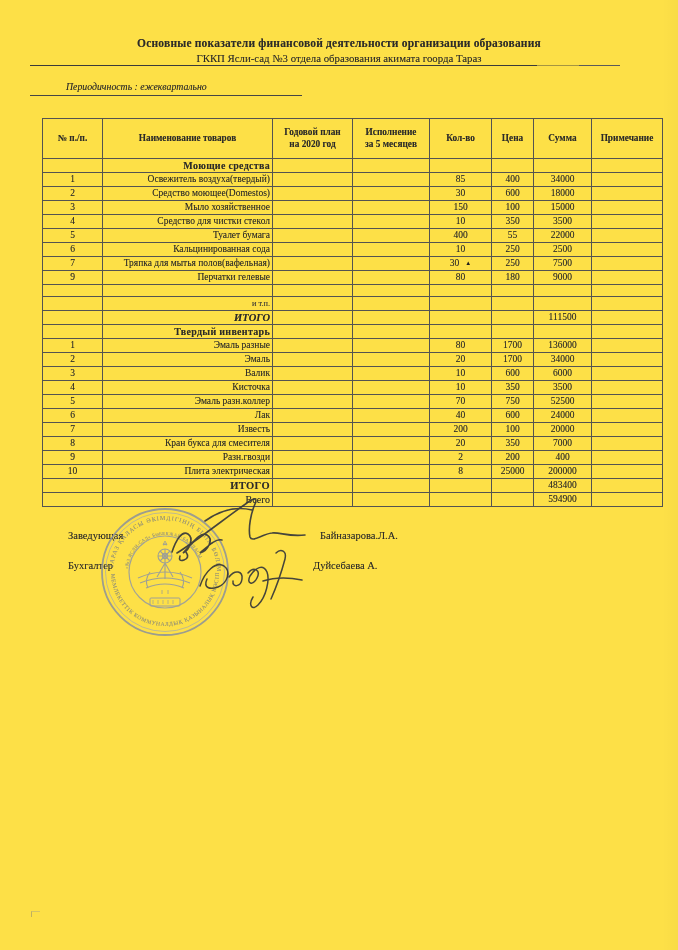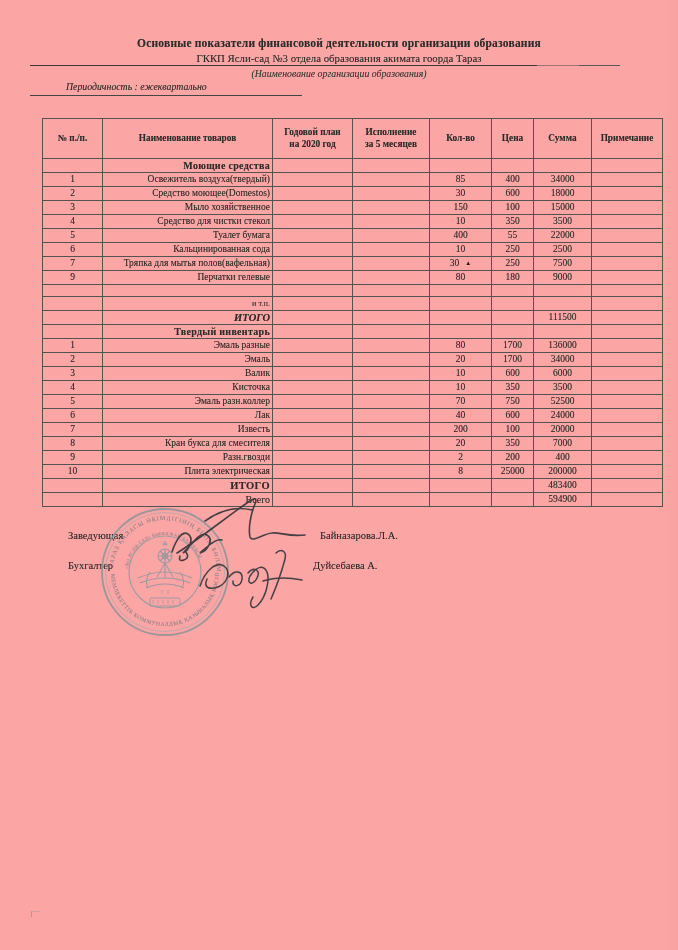--- a/index.html
+++ b/index.html
@@ -1,18 +1,18 @@
 <!DOCTYPE html>
 <html><head>
 <meta charset="utf-8">
 <style>
   html,body{margin:0;padding:0;background:#e8e8e8;}
   .page{
     position:relative;width:678px;height:950px;margin:0 auto;
-    background:#fca5a5;overflow:hidden;
+    background:#fde047;overflow:hidden;
     font-family:"Liberation Serif","DejaVu Serif",serif;
     color:#2c2b29;
   }
   .page *{box-sizing:border-box;}
   .scan-text{text-shadow:0 0 .4px rgba(40,40,40,.38);}
 
   
   .doc-title{position:absolute;top:37px;left:0;width:100%;text-align:center;
     font-size:11.5px;font-weight:bold;letter-spacing:.2px;}
   .org-line{position:absolute;top:52px;left:0;width:100%;text-align:center;font-size:10.8px;}
@@ -57,21 +57,20 @@
     border-left:1px solid rgba(120,120,120,.45);border-top:1px solid rgba(150,150,150,.4);}
 </style>
 </head>
 <body>
 
 <div class="page scan-text">
 
   <div class="doc-title">Основные показатели  финансовой деятельности организации образования</div>
   <div class="org-line">ГККП Ясли-сад №3  отдела образования акимата  гоорда Тараз</div>
   <div class="org-underline"></div>
-  <div class="org-caption">(Наименование организации образования)</div>
   <div class="periodicity">Периодичность : ежеквартально</div>
   <div class="periodicity-underline"></div>
 
   <table class="doc-table">
     <colgroup>
       <col style="width:60px">
         <col style="width:170px">
         <col style="width:80px">
         <col style="width:77px">
       <col style="width:62px">

